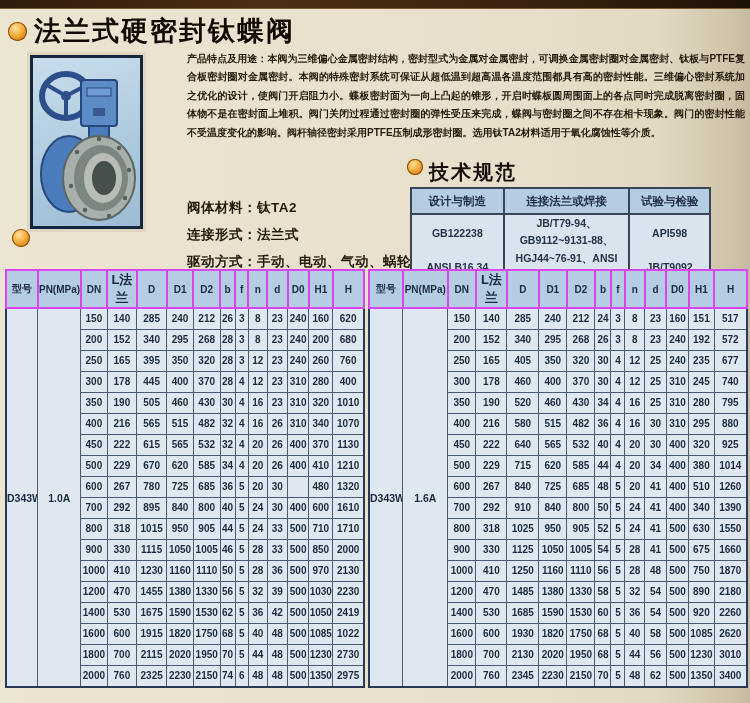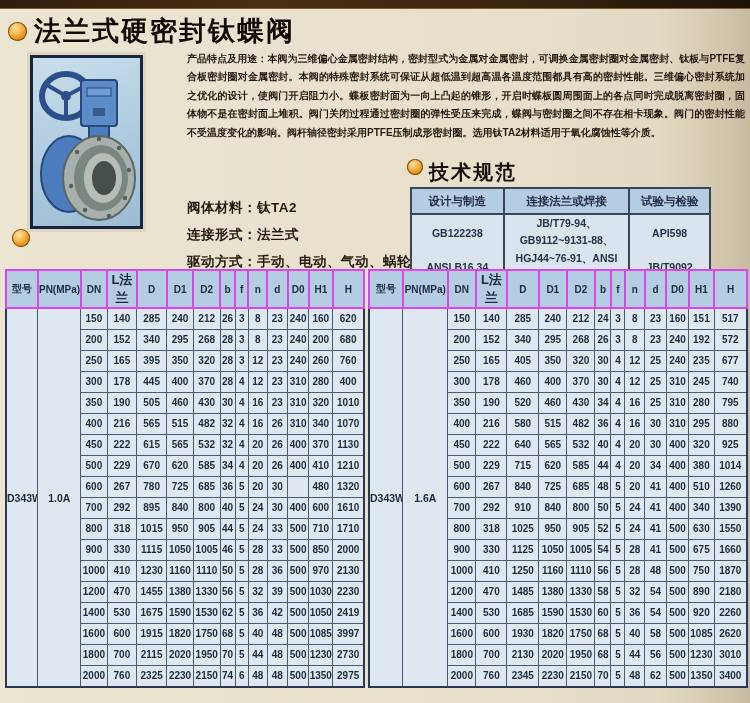--- a/index.html
+++ b/index.html
@@ -414,21 +414,21 @@
             <td>600</td>
             <td>1915</td>
             <td>1820</td>
             <td>1750</td>
             <td>68</td>
             <td>5</td>
             <td>40</td>
             <td>48</td>
             <td>500</td>
             <td>1085</td>
-            <td>3997</td>
+            <td>1022</td>
           </tr>
           <tr>
             <td>1800</td>
             <td>700</td>
             <td>2115</td>
             <td>2020</td>
             <td>1950</td>
             <td>70</td>
             <td>5</td>
             <td>44</td>

